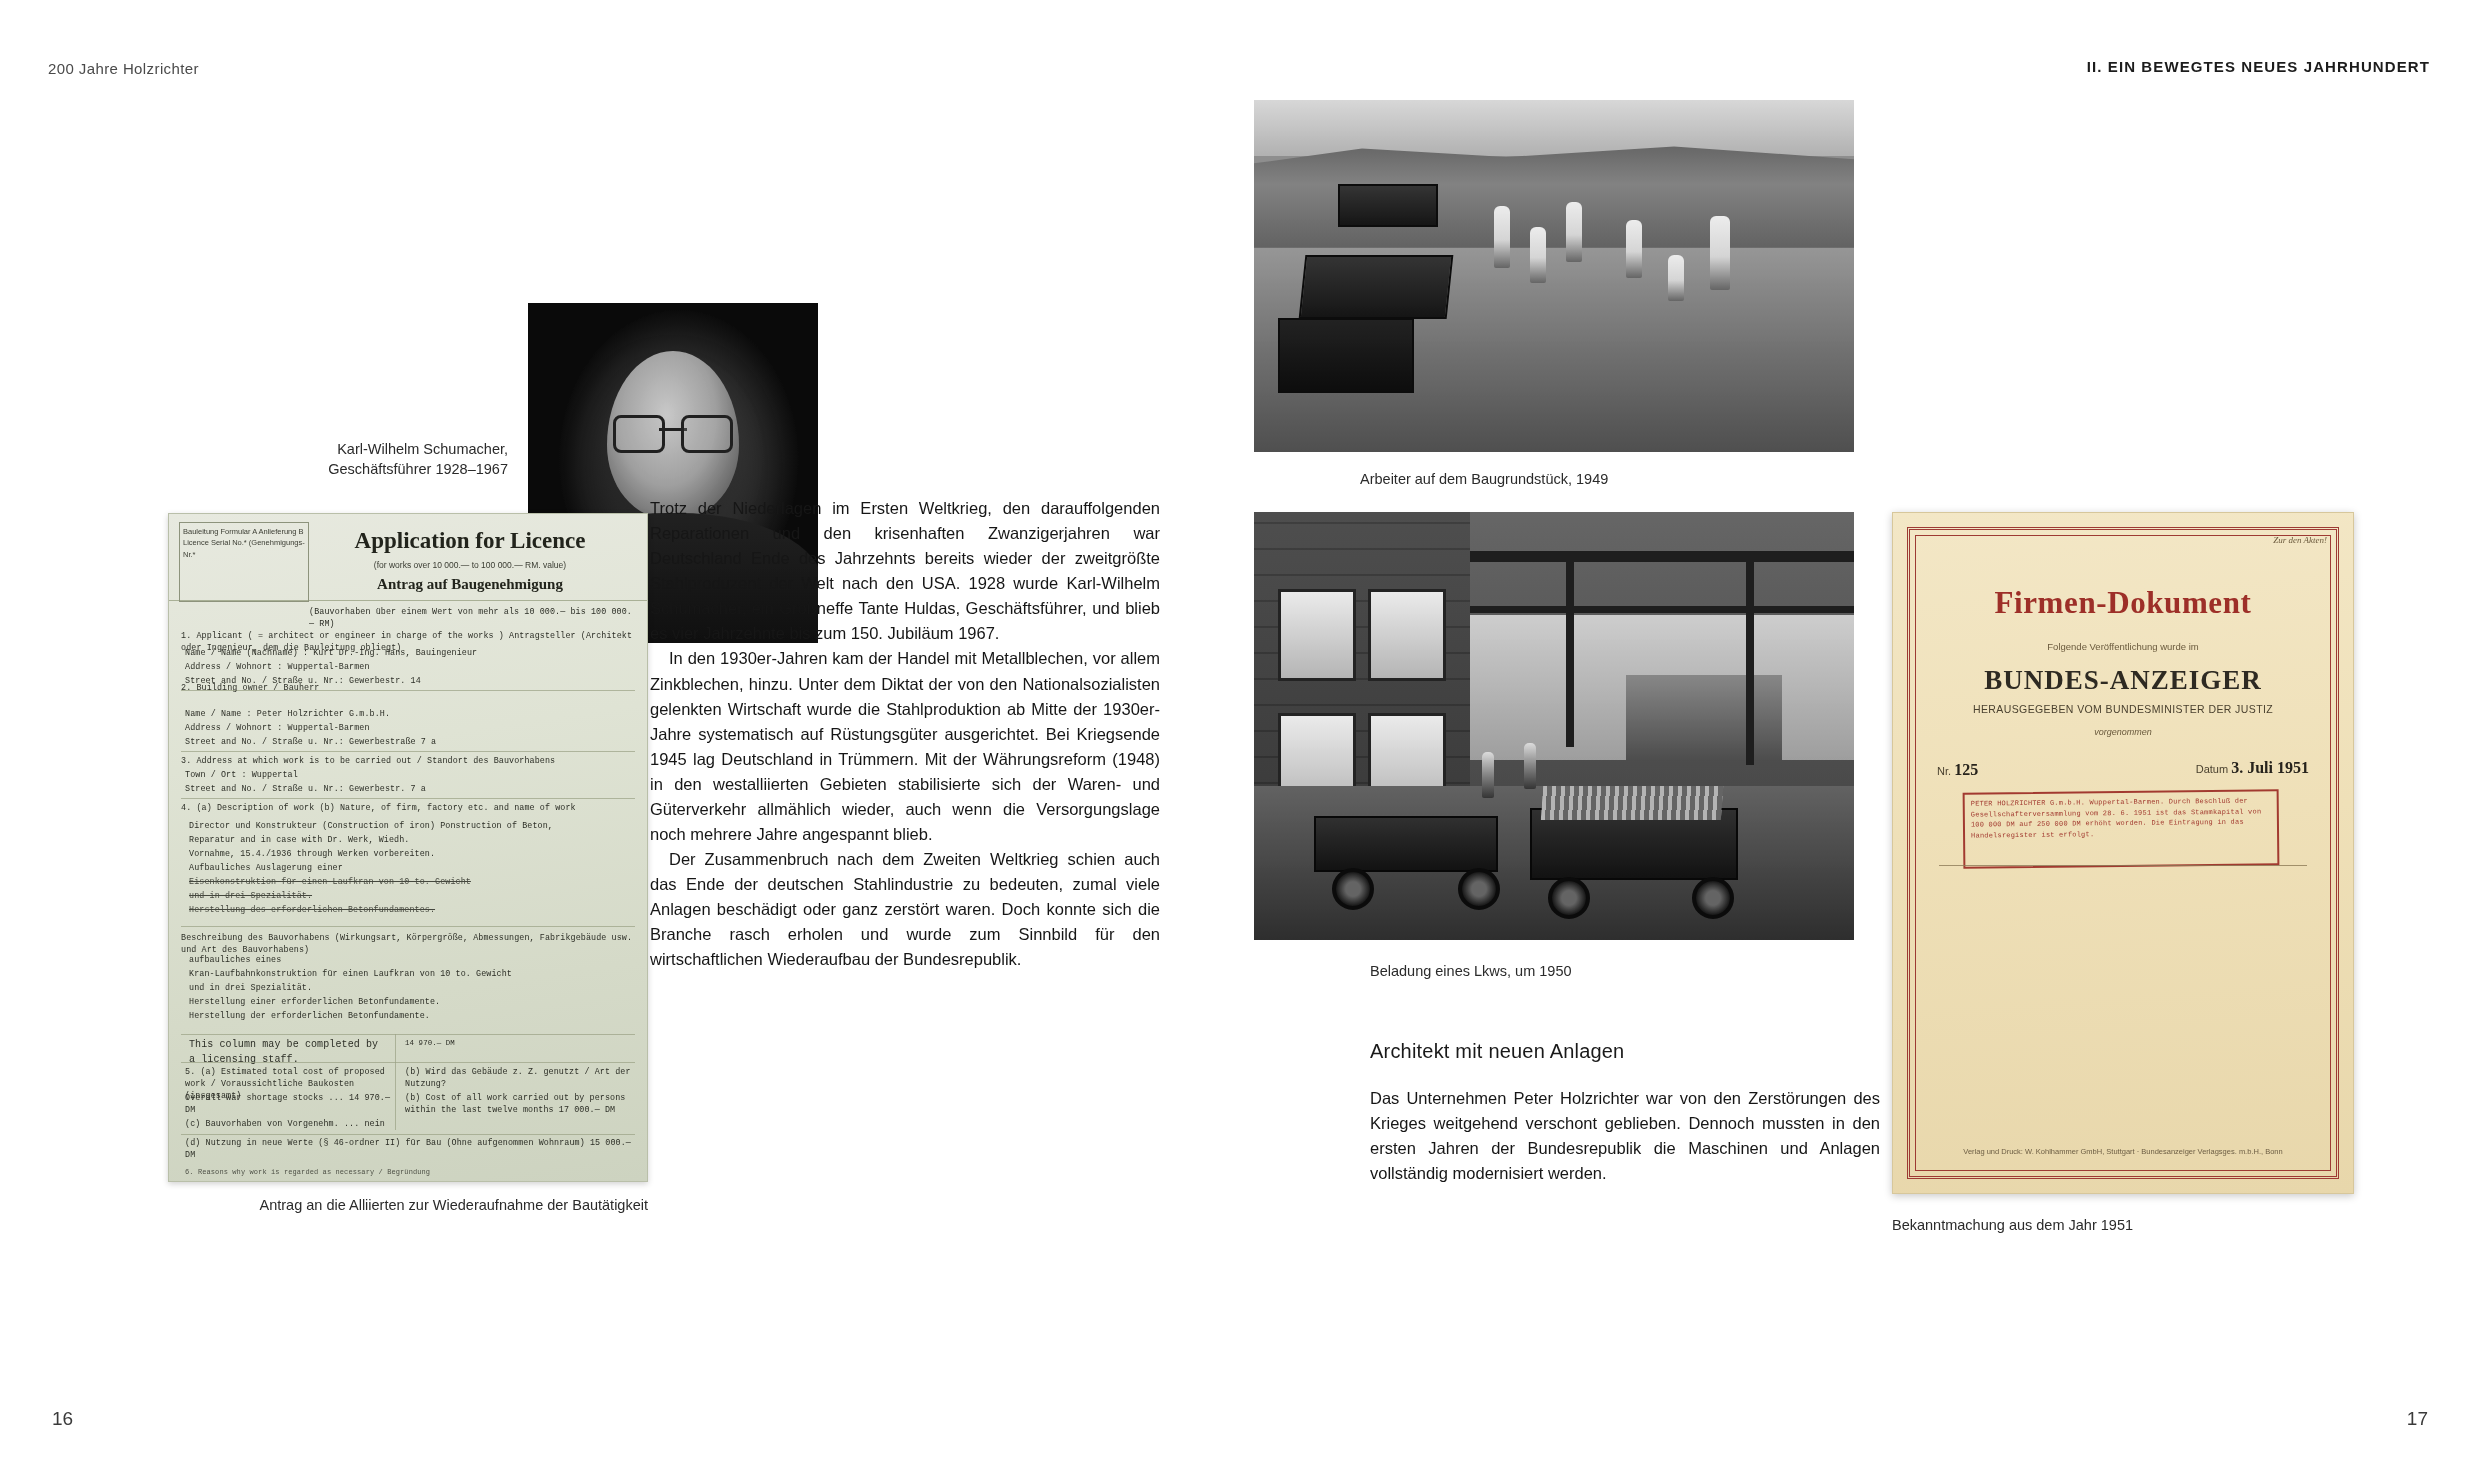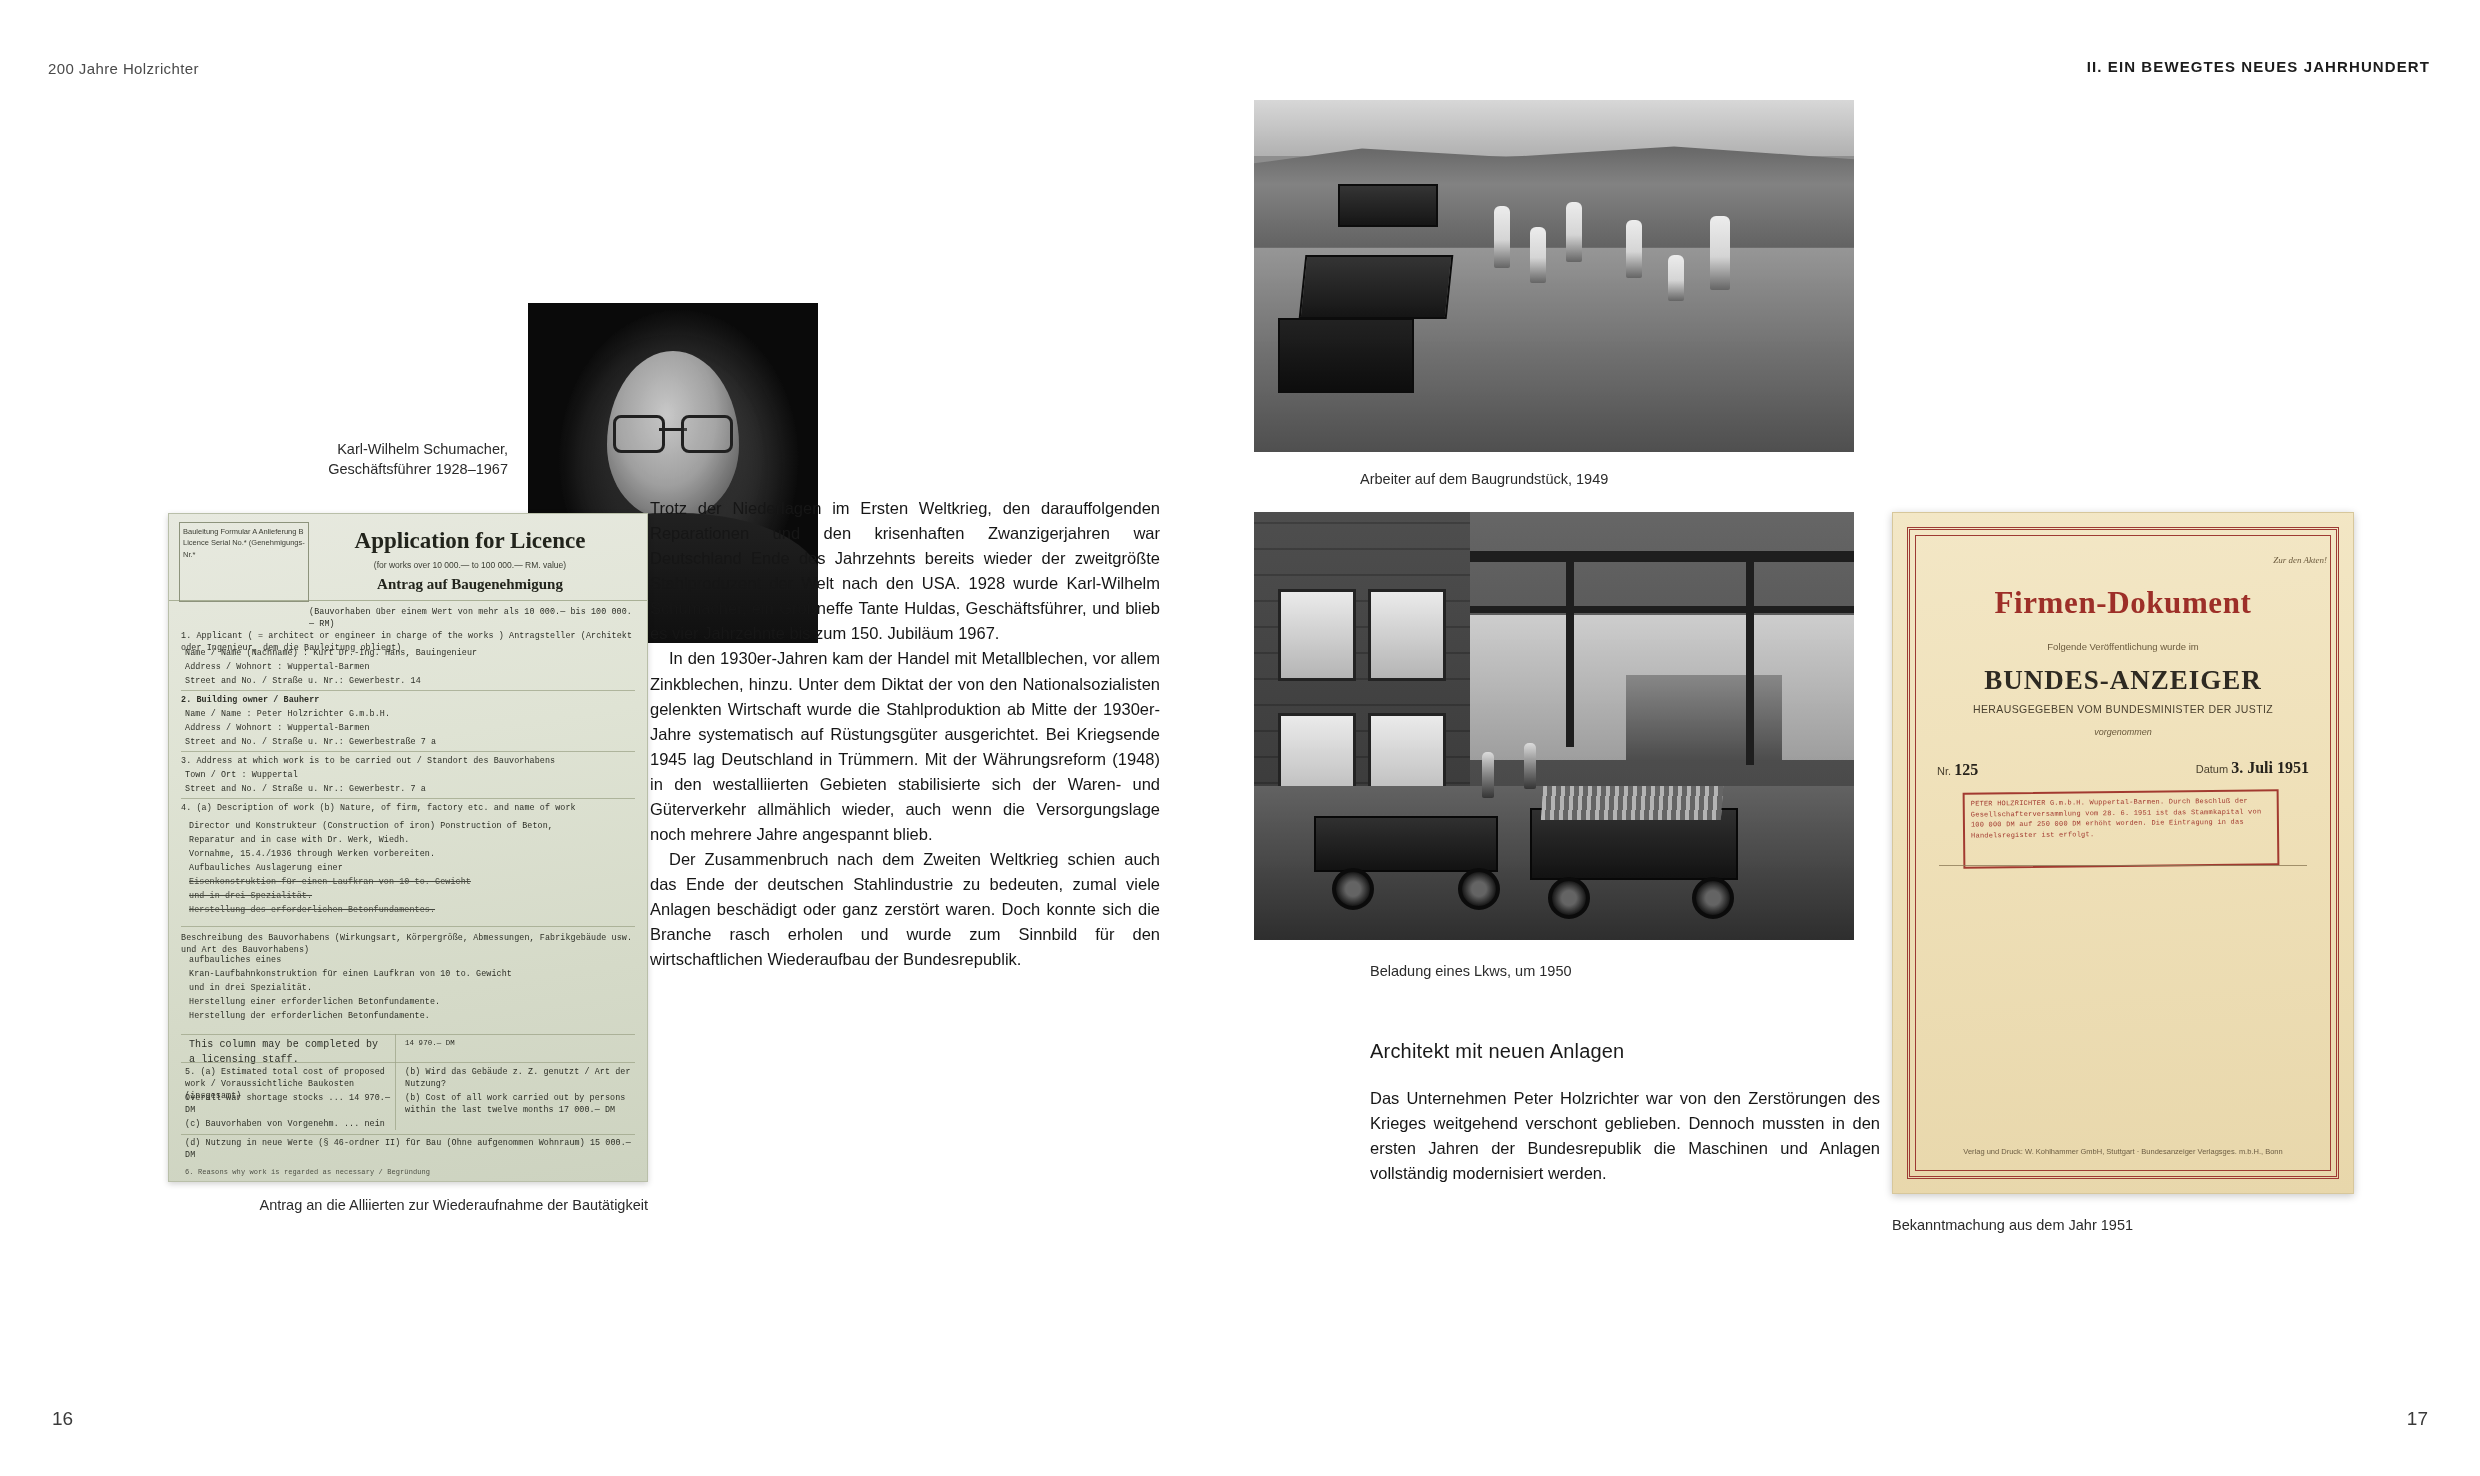--- a/index.html
+++ b/index.html
@@ -297,21 +297,21 @@
   #firmen-doc .frameouter {
     position:absolute; left:14px; top:14px; right:14px; bottom:14px;
     border:3px double #9d3a33;
   }
   #firmen-doc .frameinner {
     position:absolute; left:22px; top:22px; right:22px; bottom:22px;
     border:1px solid #9d3a33;
   }
   #firmen-doc .corner-note {
     position:absolute; right:26px; top:22px;
-    font-family:"Liberation Serif", serif; font-size:9px; color:#6c5b3e; font-style:italic;margin-top:20px;
+    font-family:"Liberation Serif", serif; font-size:9px; color:#6c5b3e; font-style:italic;
   }
   #firmen-doc .fd-title {
     position:absolute; left:40px; right:40px; top:72px;
     text-align:center;
     font-family:"Liberation Serif", serif;
     font-weight:700; font-size:31px; letter-spacing:.6px; color:#9d2f28;
   }
   #firmen-doc .fd-sub {
     position:absolute; left:40px; right:40px; top:128px;
     text-align:center; font-size:9.5px; color:#6a5a3d;
@@ -381,21 +381,21 @@
       <div class="sub">(for works over 10 000.— to 100 000.— RM. value)</div>
       <div class="hdr2">Antrag auf Baugenehmigung</div>
     </div>
     <div class="mono" style="left:140px; top:92px; right:10px;">(Bauvorhaben über einem Wert von mehr als 10 000.— bis 100 000.— RM)</div>
 
     <div class="mono" style="left:12px; top:116px; right:10px;">1. Applicant ( = architect or engineer in charge of the works ) Antragsteller (Architekt oder Ingenieur, dem die Bauleitung obliegt)</div>
     <div class="mono" style="left:16px; top:133px; right:10px;">Name / Name (Nachname) : Kurt Dr.-Ing. Hans, Bauingenieur</div>
     <div class="mono" style="left:16px; top:147px; right:10px;">Address / Wohnort : Wuppertal-Barmen</div>
     <div class="mono" style="left:16px; top:161px; right:10px;">Street and No. / Straße u. Nr.: Gewerbestr. 14</div>
     <div class="hline" style="left:12px; right:12px; top:176px;"></div>
-    <div class="mono" style="left:12px; top:180px; right:10px;font-weight:bold;">2. Building owner / Bauherr</div>
+    <div class="mono" style="left:12px; top:168px; right:10px;">2. Building owner / Bauherr</div>
     <div class="mono" style="left:16px; top:194px; right:10px;">Name / Name : Peter Holzrichter G.m.b.H.</div>
     <div class="mono" style="left:16px; top:208px; right:10px;">Address / Wohnort : Wuppertal-Barmen</div>
     <div class="mono" style="left:16px; top:222px; right:10px;">Street and No. / Straße u. Nr.: Gewerbestraße 7 a</div>
     <div class="hline" style="left:12px; right:12px; top:237px;"></div>
     <div class="mono" style="left:12px; top:241px; right:10px;">3. Address at which work is to be carried out / Standort des Bauvorhabens</div>
     <div class="mono" style="left:16px; top:255px; right:10px;">Town / Ort : Wuppertal</div>
     <div class="mono" style="left:16px; top:269px; right:10px;">Street and No. / Straße u. Nr.: Gewerbestr. 7 a</div>
     <div class="hline" style="left:12px; right:12px; top:284px;"></div>
     <div class="mono" style="left:12px; top:288px; right:10px;">4. (a) Description of work (b) Nature, of firm, factory etc. and name of work</div>
     <div class="mono" style="left:20px; top:306px; right:12px;">Director und Konstrukteur (Construction of iron) Ponstruction of Beton,</div>

